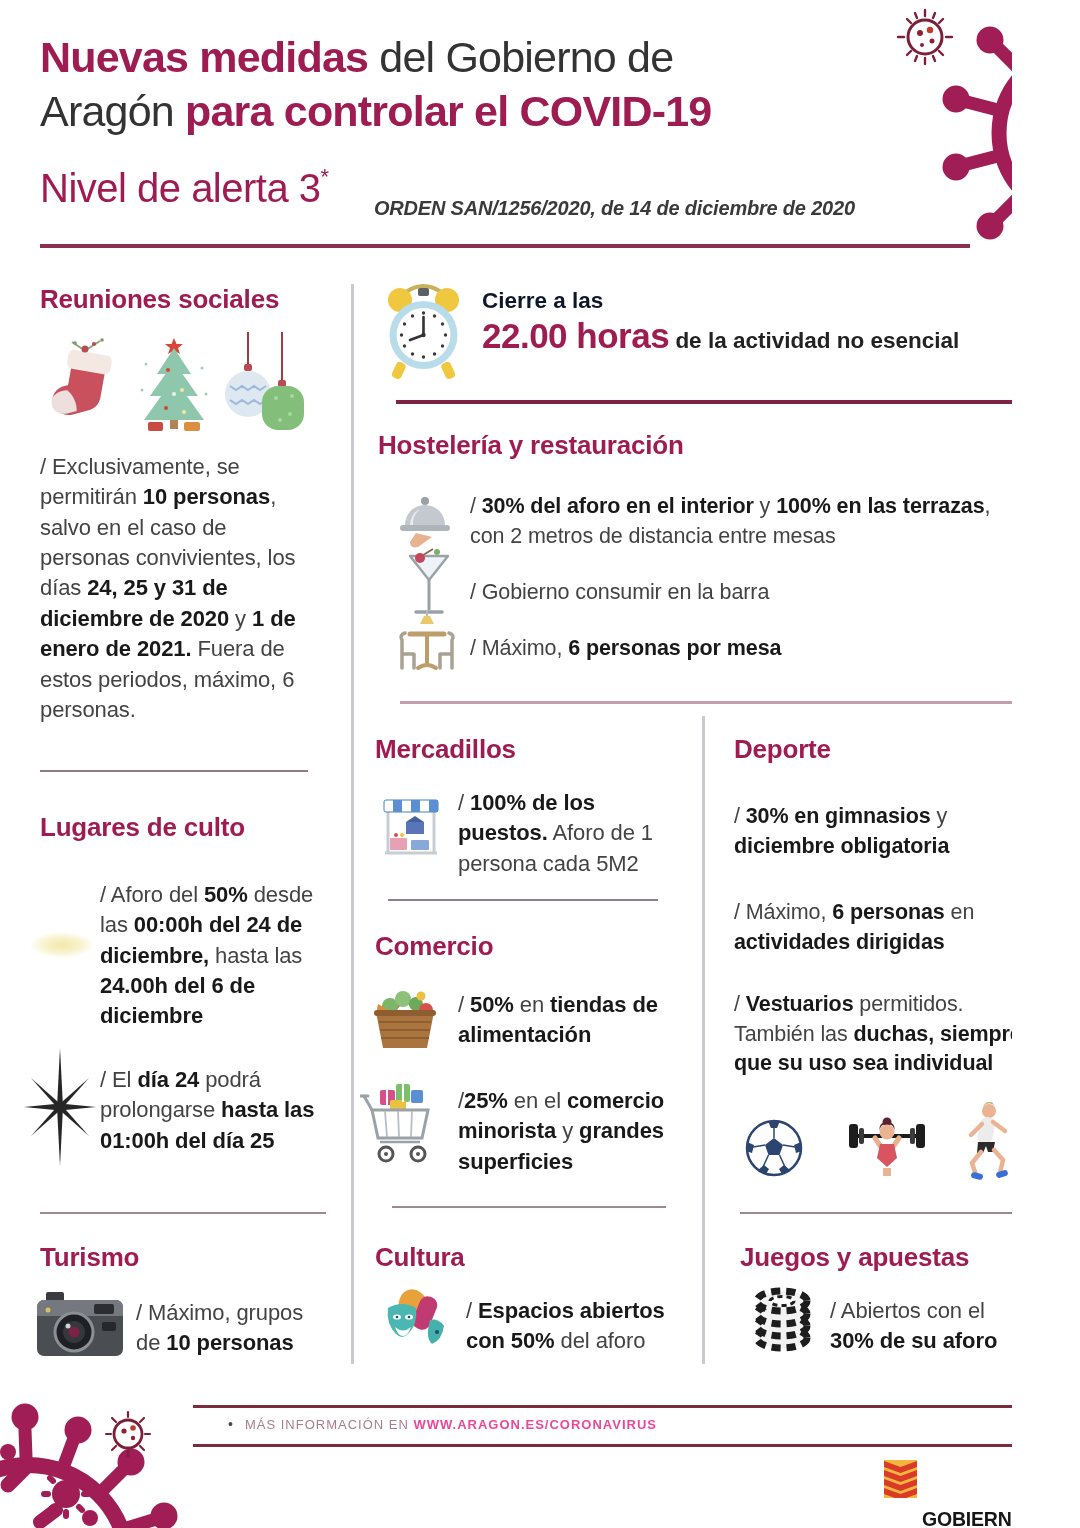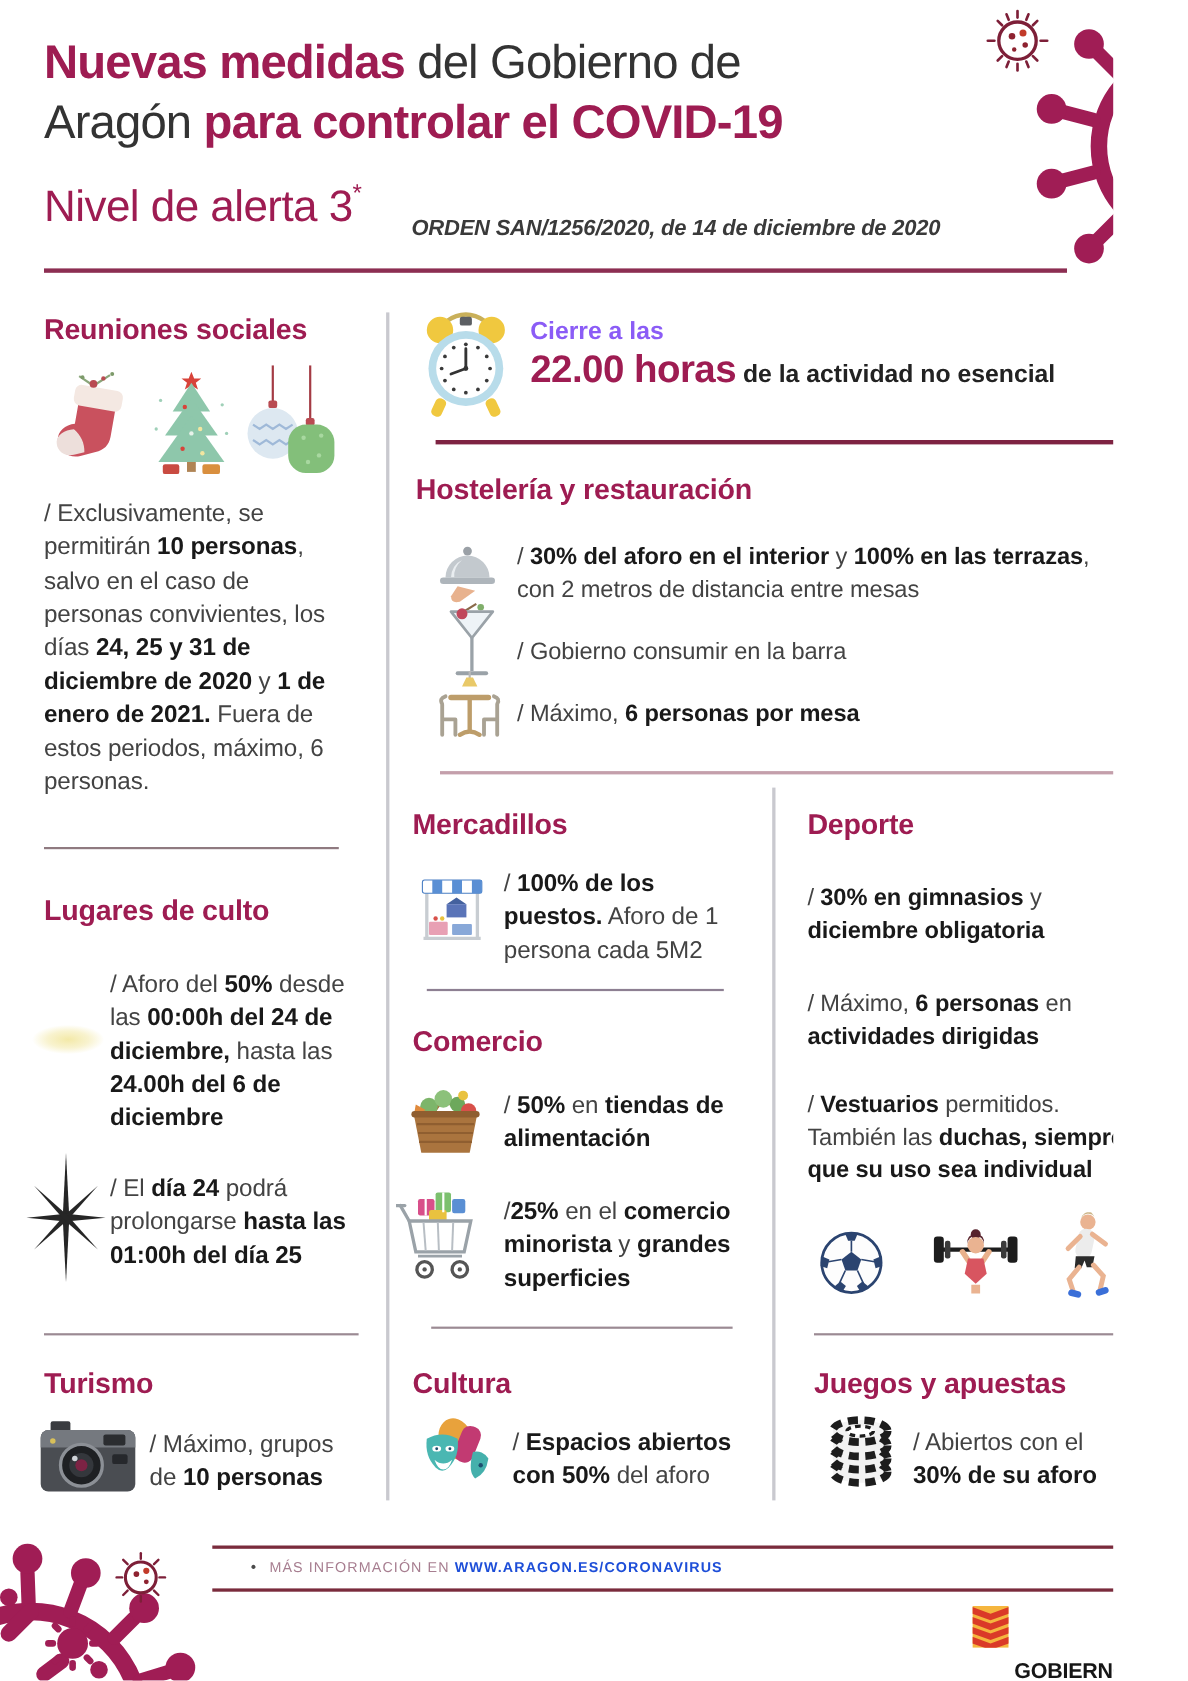--- a/index.html
+++ b/index.html
@@ -13,28 +13,28 @@
   .alert{font-size:40px;color:var(--accent);font-weight:500;letter-spacing:-0.5px;}
   .alert sup{font-size:22px;position:relative;top:-4px;}
   .order{font-size:20px;font-style:italic;font-weight:700;color:#3a3a3a;letter-spacing:-0.2px;}
 
   .sec-title{font-size:26px;font-weight:700;color:var(--accent);letter-spacing:-0.2px;margin:0;}
   .rich{font-size:22px;line-height:1.38;color:var(--body);letter-spacing:-0.1px;}
   .rich .b{font-weight:700;color:var(--bold);}
   .rich.small{font-size:21.5px;}
   .rule{position:absolute;}
 
-  .closure-prefix{font-size:22.5px;font-weight:700;color:#8b5cf6;}
+  .closure-prefix{font-size:22.5px;font-weight:700;color:#0f172a;}
   .closure-line2{white-space:nowrap;margin-top:2px;}
   .closure-time{font-size:35px;font-weight:700;color:var(--accent);letter-spacing:-0.5px;}
   .closure-suffix{font-size:22.5px;font-weight:700;color:#222222;}
 
   .info-line{font-size:13px;letter-spacing:1px;color:#a77e90;font-weight:500;white-space:nowrap;}
   .info-line .bullet{color:#4a4a4a;margin-right:11px;font-size:14px;}
-  .info-line .b{color:#1d4ed8;font-weight:700;}
+  .info-line .b{color:#ec4899;font-weight:700;}
 
   .logo-text{font-size:19.5px;font-weight:800;color:#161616;line-height:1.05;letter-spacing:-0.2px;}
   svg{display:block;}
 </style>
 </head>
 <body>
 
 <div id="canvas">
 
   <div class="abs main-title" style="left:40px;top:30px;width:860px;">

